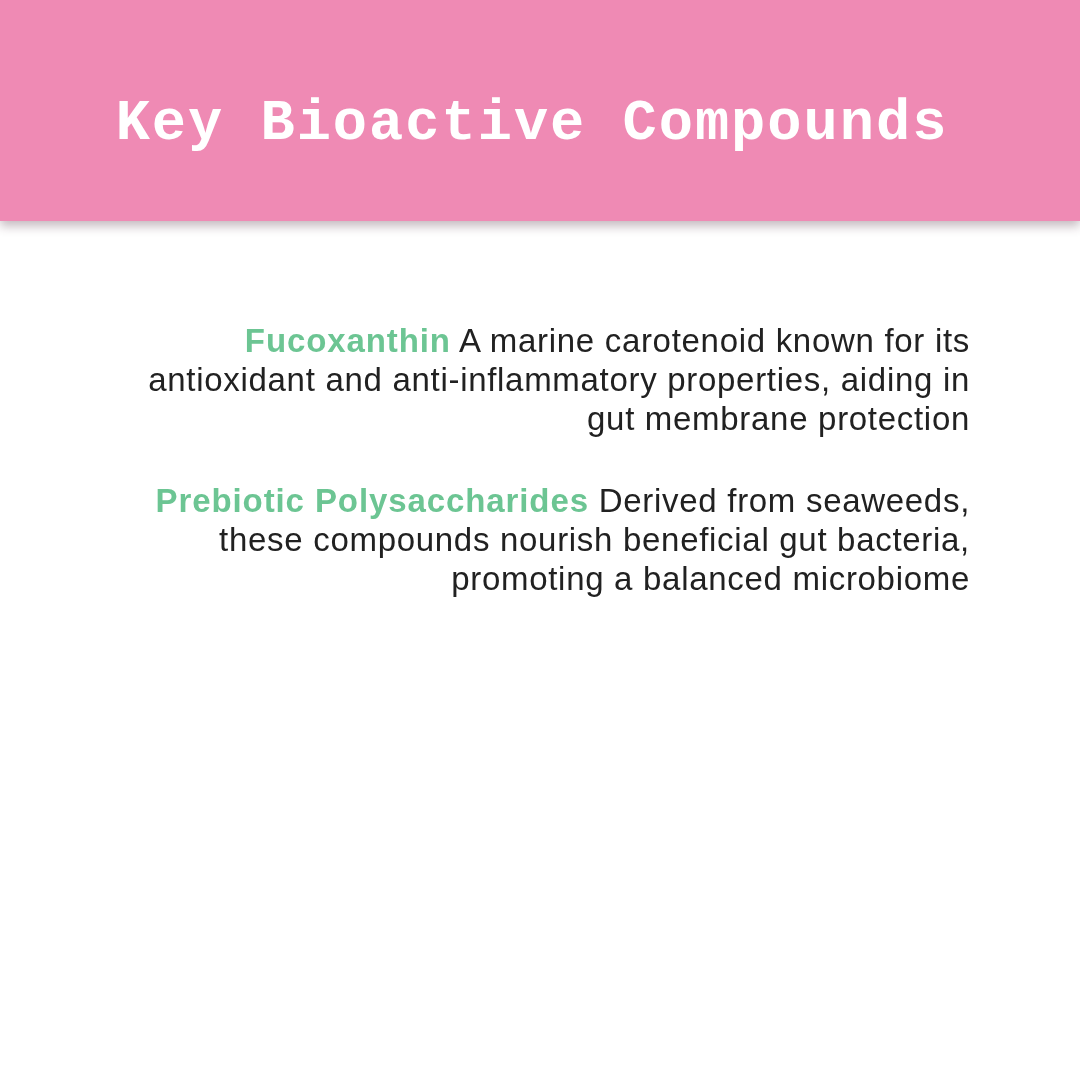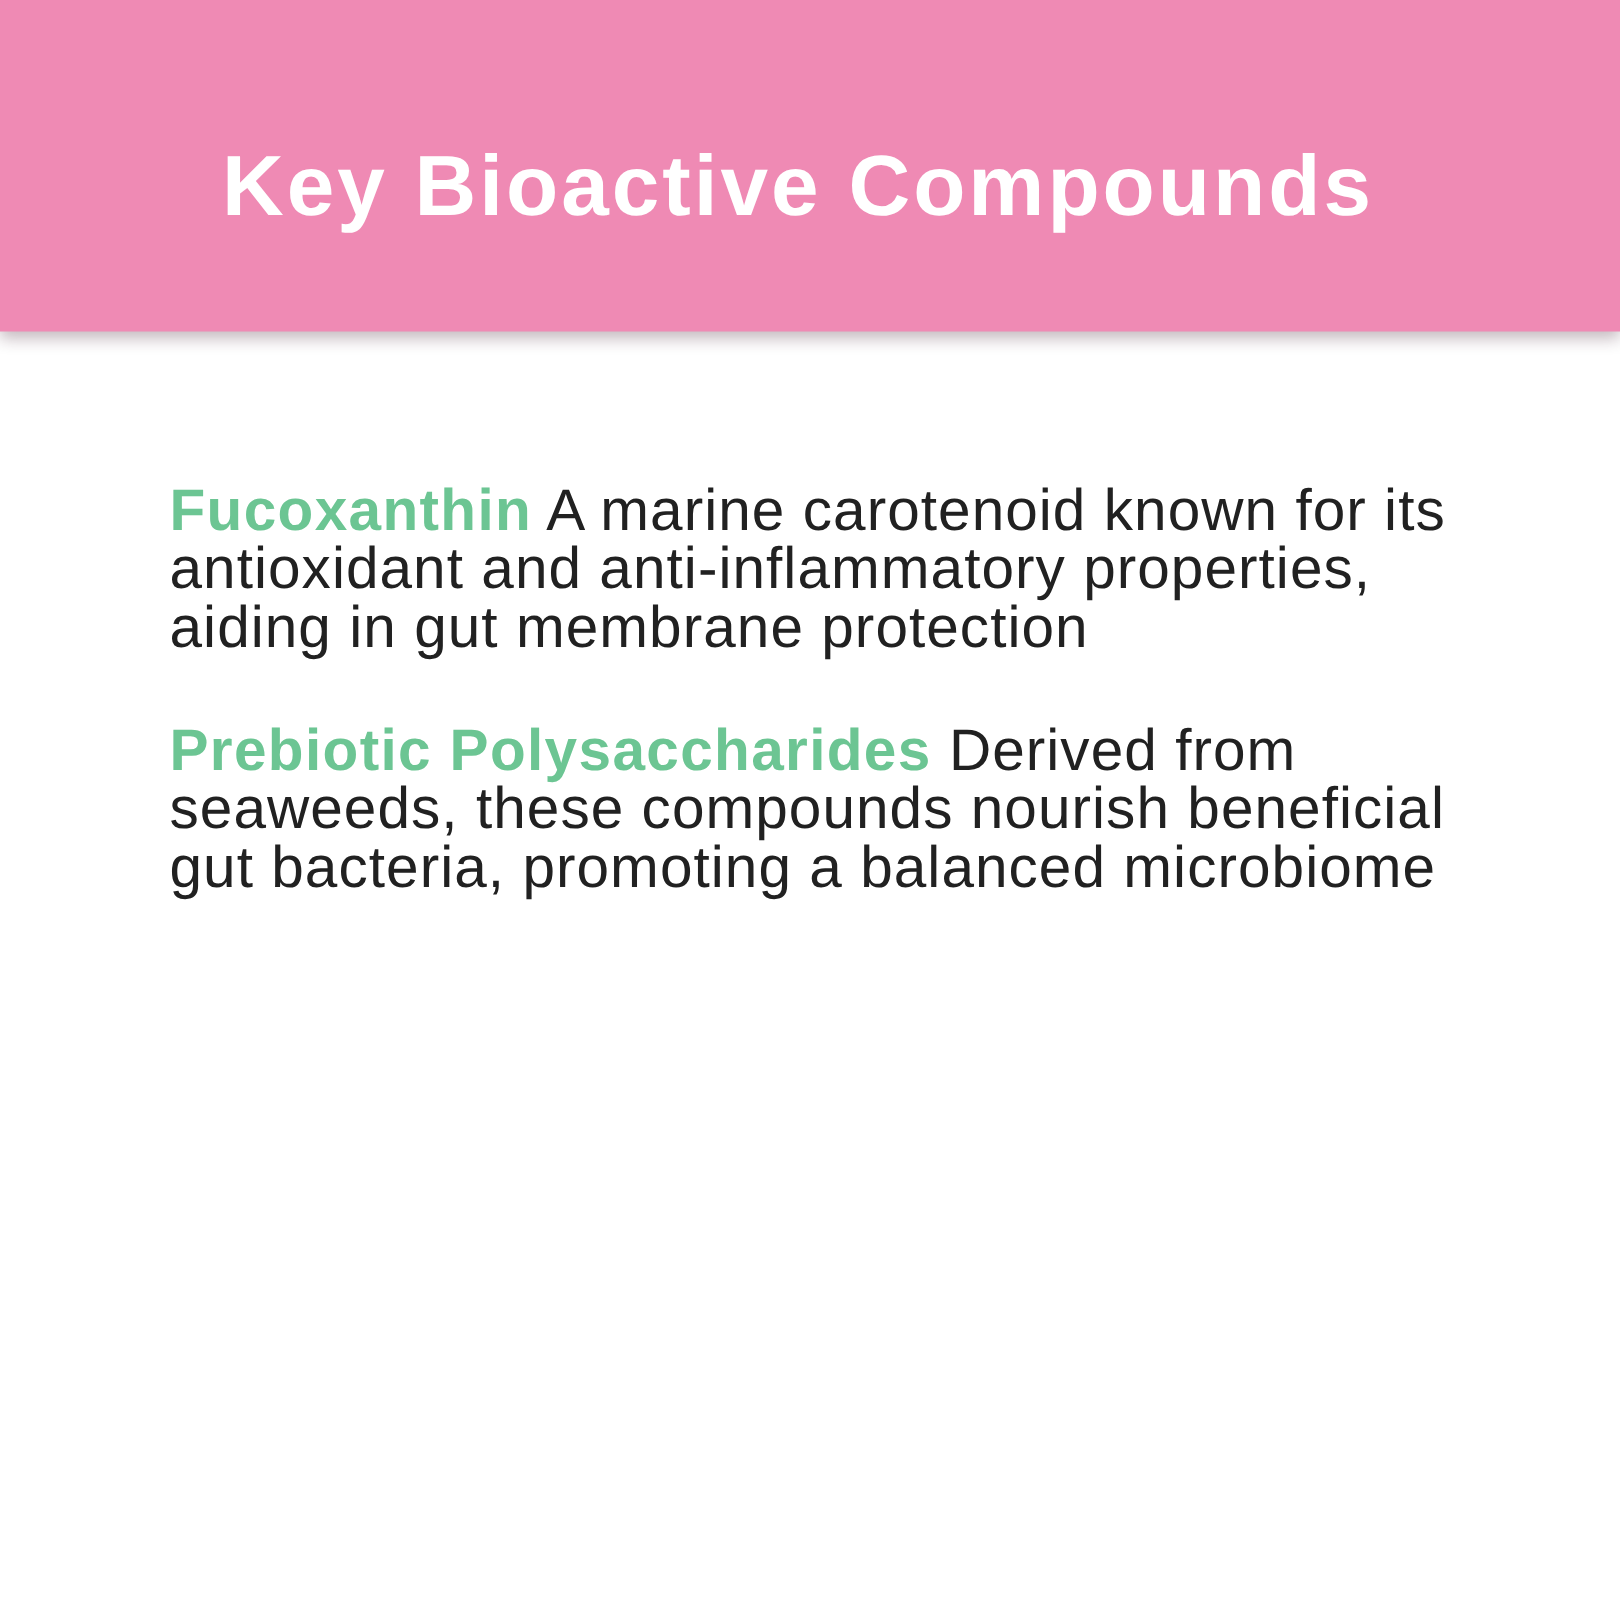--- a/index.html
+++ b/index.html
@@ -26,31 +26,33 @@
     justify-content: center;
   }
   .header h1 {
     margin: 28px 16px 0 0;
     color: var(--title-color, #ffffff);
     font-size: 57px;
     font-weight: 700;
     letter-spacing: 2px;
     line-height: 1;
     white-space: nowrap;
+    font-family: Liberation Mono, monospace;
   }
   .content {
     padding: 100px 110px 0 113px;
   }
   .item {
     margin: 0 0 43px 0;
-    font-size: 39px;
+    font-size: 33px;
     line-height: 39px;
     letter-spacing: 0.7px;
     color: var(--body-text, #212121);
     font-weight: 400;
+    text-align: right;
   }
   .item .term {
     color: var(--green, #6cc593);
     font-weight: 700;
     letter-spacing: 0.9px;
   }
 </style>
 </head>
 <body>
 

